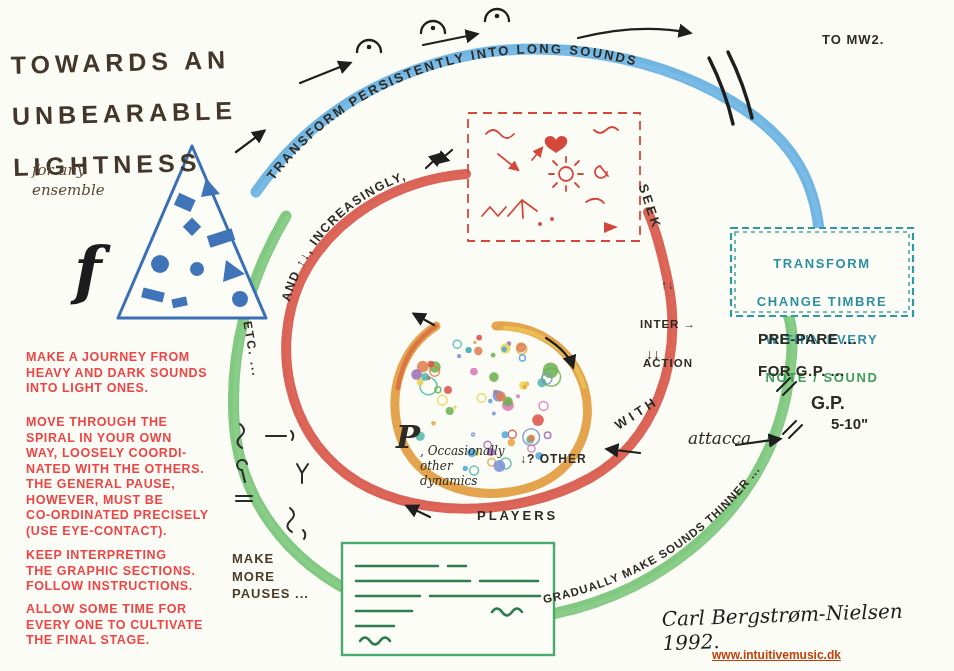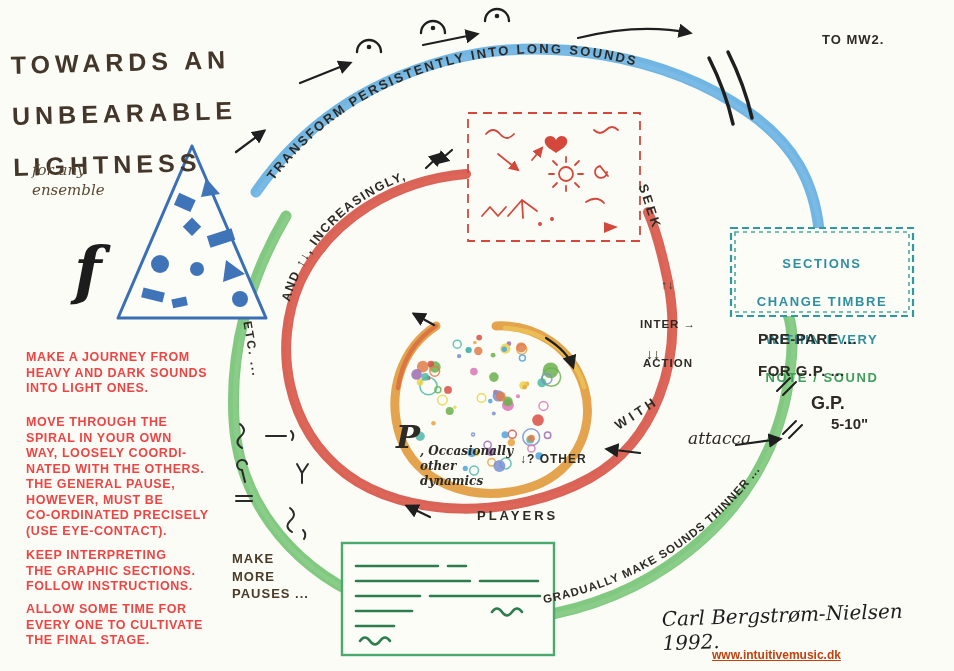--- a/index.html
+++ b/index.html
@@ -263,30 +263,30 @@
 
   <div class="lbl hand" style="left:636px;top:256px;font-size:11.5px;letter-spacing:1px;text-align:center;line-height:1.7;width:64px;">
     <div>↑↓</div>
     <div>INTER →</div>
     <div>ACTION</div>
   </div>
 
   <div class="lbl hand" style="left:646px;top:346px;font-size:14px;">↓↓</div>
 
   <div class="lbl script" style="left:396px;top:418px;font-size:32px;font-weight:bold;">P</div>
-  <div class="lbl script" style="left:420px;top:444px;font-size:12px;line-height:1.25;font-weight:bold;">, Occasionally
+  <div class="lbl script" style="left:420px;top:444px;font-size:12px;line-height:1.25;">, Occasionally
 other
 dynamics</div>
 
   <div class="lbl hand" style="left:504px;top:452px;font-size:12px;letter-spacing:1px;margin-left:16px;">↓? OTHER</div>
 
   <div class="lbl hand" style="left:430px;top:508px;font-size:13px;letter-spacing:3px;padding-left:47px;">PLAYERS</div>
 
   <div class="lbl" style="left:737px;top:236px;width:170px;text-align:center;">
-    <div class="teal-line">SECTIONS</div>
+    <div class="teal-line">TRANSFORM</div>
     <div class="teal-line">CHANGE TIMBRE</div>
     <div class="teal-line">WITHIN EVERY</div>
     <div class="teal-line green">NOTE / SOUND</div>
   </div>
 
   <div class="lbl hand" style="left:758px;top:330px;font-size:15px;letter-spacing:.5px;">PRE-PARE ...</div>
   <div class="lbl hand" style="left:758px;top:362px;font-size:15px;letter-spacing:.5px;">FOR G.P. ...</div>
   <div class="lbl hand" style="left:811px;top:393px;font-size:18px;">G.P.</div>
   <div class="lbl hand" style="left:831px;top:415px;font-size:15px;">5-10"</div>
   <div class="lbl script" style="left:688px;top:428px;font-size:17px;">attacca</div>

